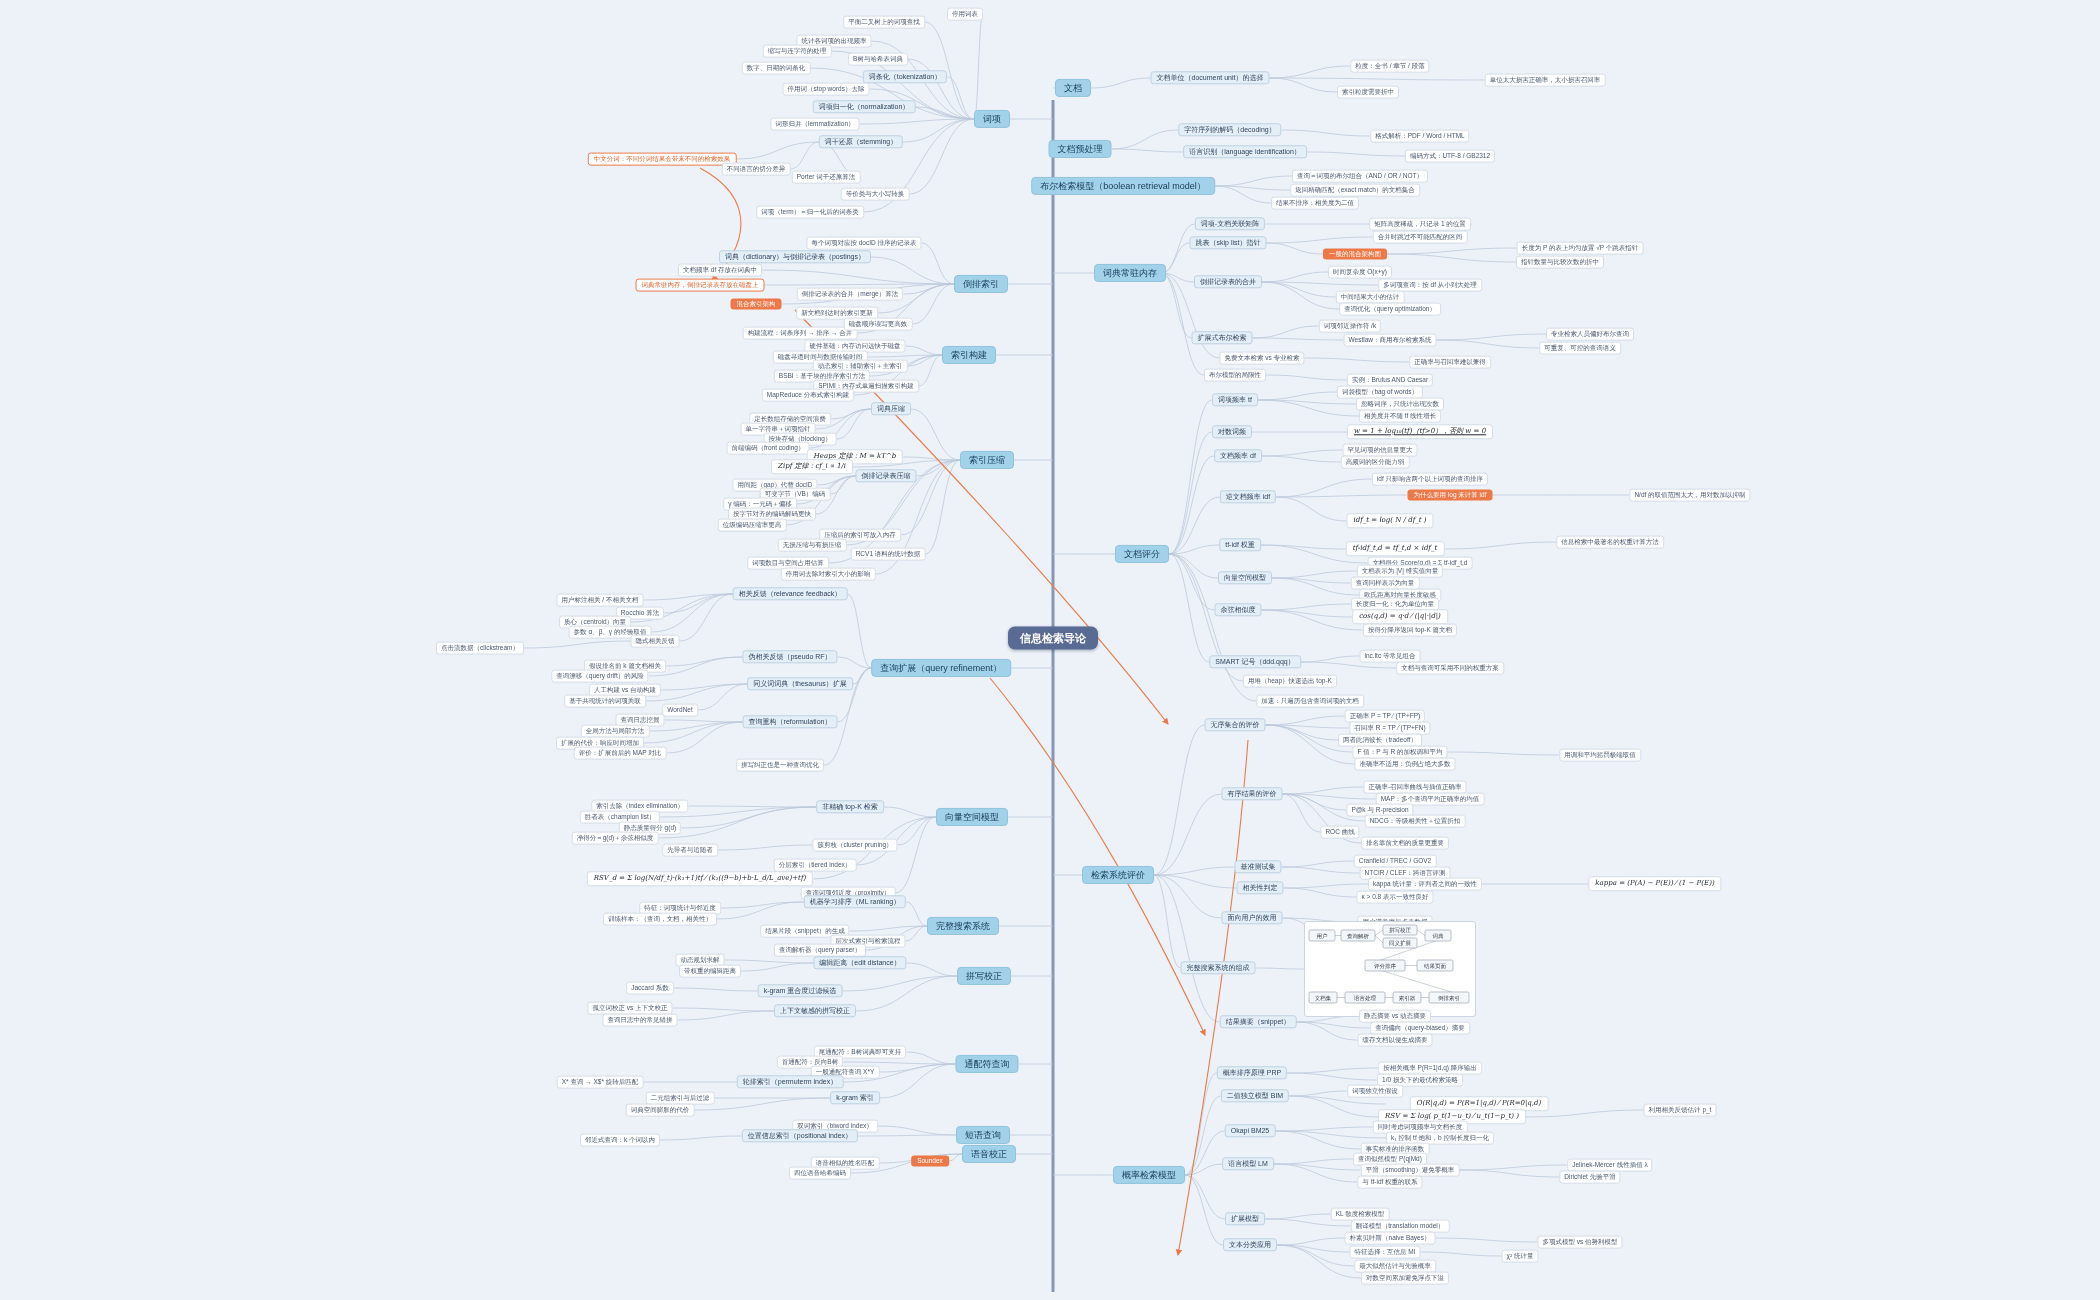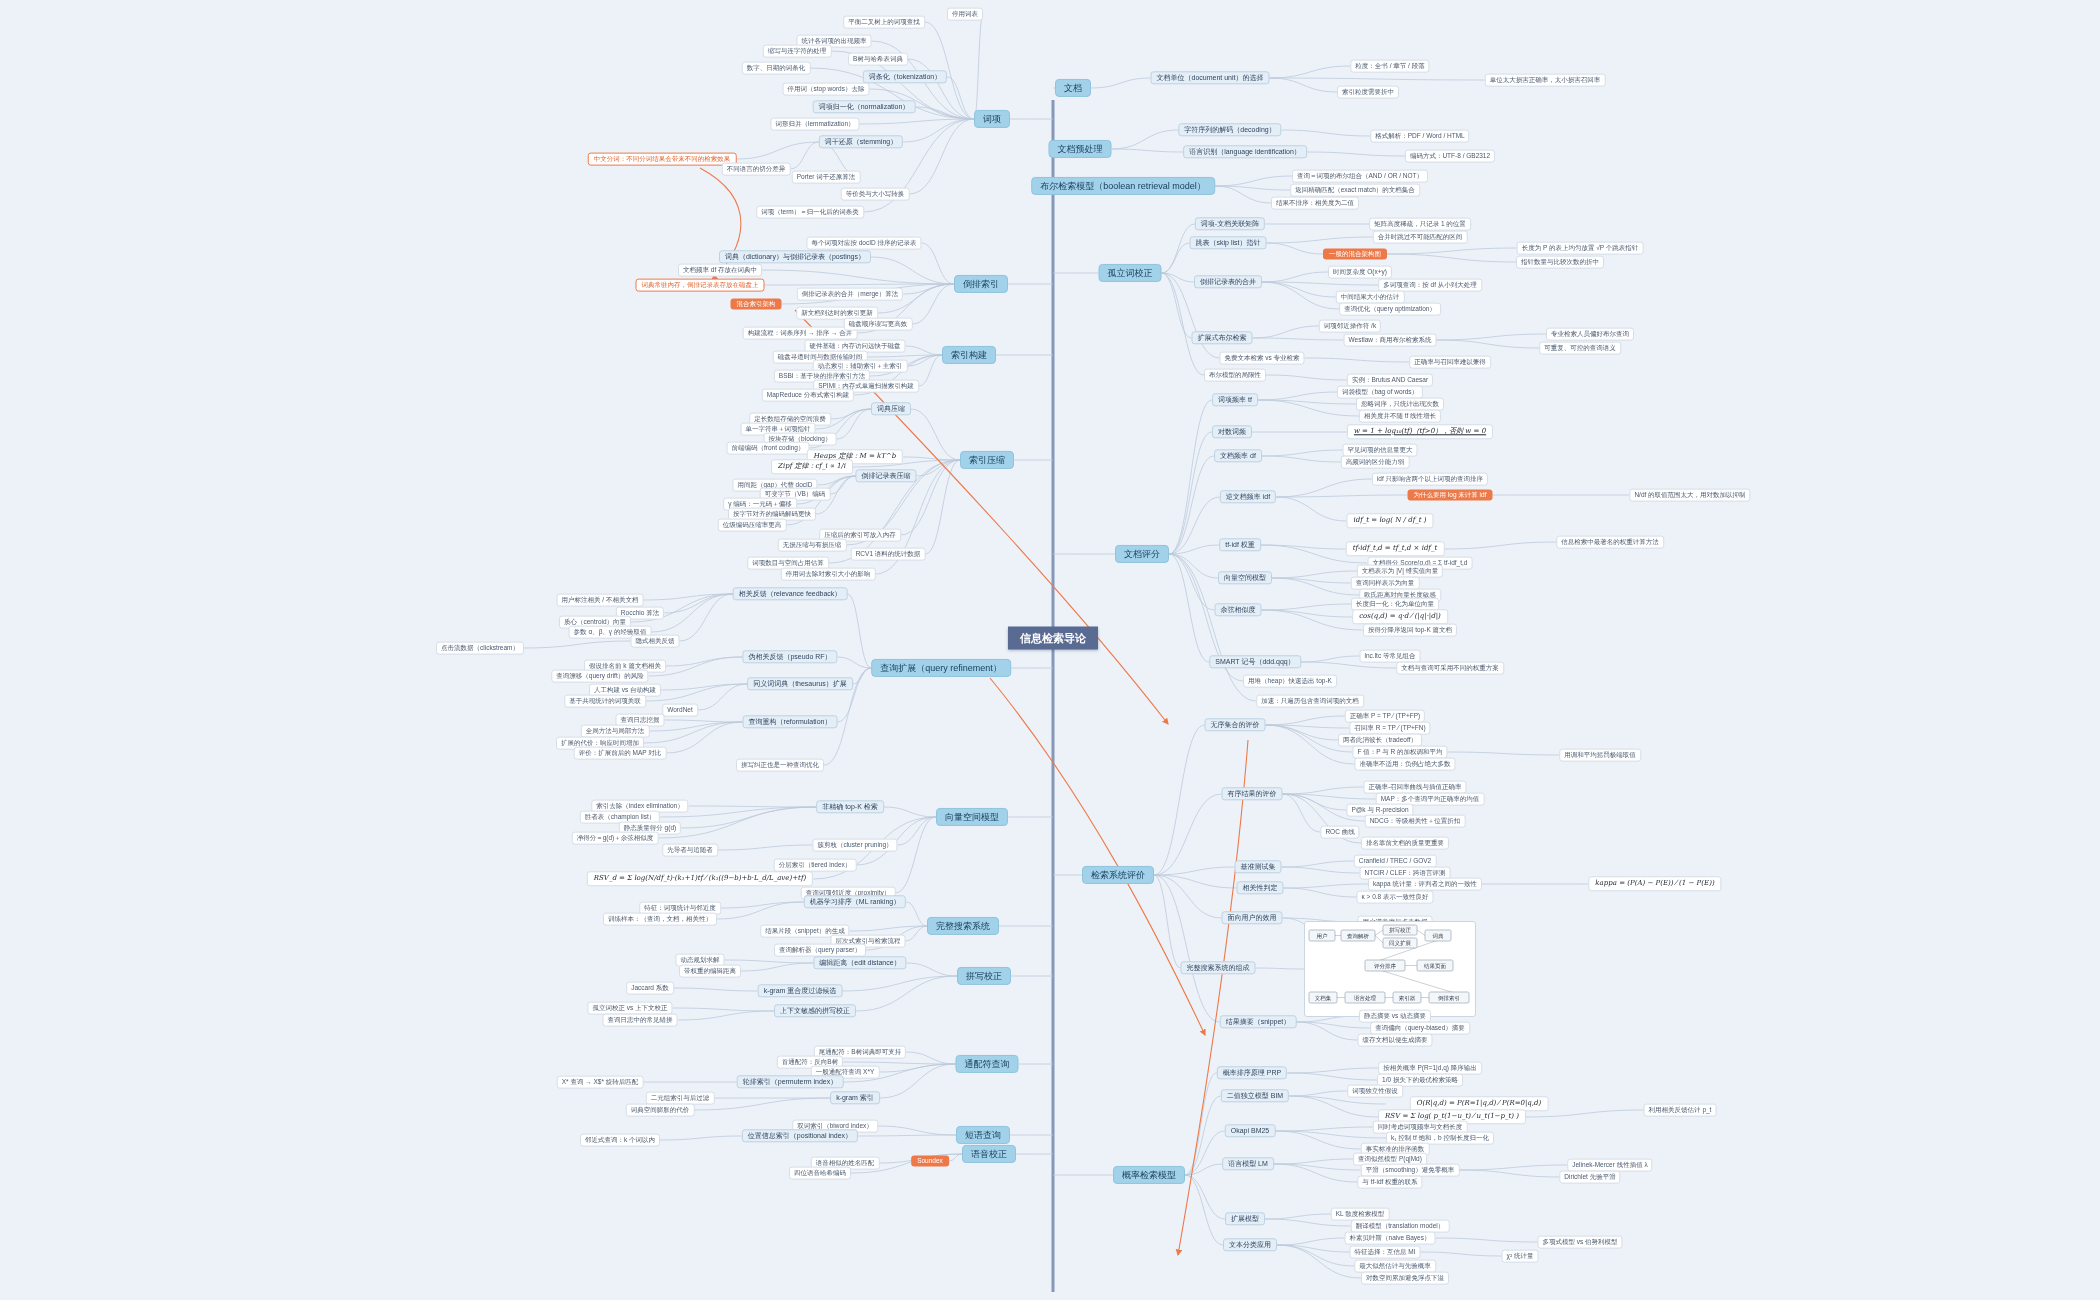--- a/index.html
+++ b/index.html
@@ -8,21 +8,21 @@
   #mindmap{position:relative;width:2100px;height:1300px}
   #edge-layer{position:absolute;left:0;top:0;z-index:1}
   .node{position:absolute;transform:translate(-50%,-50%);white-space:nowrap;z-index:2;border-radius:3px;line-height:1.35;cursor:default}
   .s-leaf{font-size:6.5px;color:#48586e;background:#ffffff;border:1px solid #d4dde8;padding:1px 4px}
   .s-sub{font-size:7px;color:#31455e;background:#e4eef7;border:1px solid #bdd1e2;padding:1px 5px}
   .s-topic{font-size:9px;color:#173c5c;background:#a2d2ea;border:1px solid #8fc3de;padding:2px 8px;border-radius:4px}
   .s-orange{font-size:6.5px;color:#ffffff;background:#ee7948;padding:1px 6px;border-radius:3px}
   .s-oout{font-size:6.5px;color:#e0642f;background:#ffffff;border:1px solid #ee7948;padding:1px 5px}
   .s-formula{font-family:"DejaVu Serif","Liberation Serif",serif;font-style:italic;font-size:7px;color:#222833;background:#ffffff;border:1px solid #d4dde8;padding:2px 6px}
   .s-fc{width:172px;height:96px;background:#ffffff;border:1px solid #ccd6e3;padding:0}
-  #root-node{position:absolute;left:1053px;top:638px;transform:translate(-50%,-50%);z-index:3;background:#5a6b93;color:#fff;font-size:11px;font-weight:bold;padding:4px 12px;border-radius:0;box-shadow:0 1px 3px rgba(40,60,90,.35)}
+  #root-node{position:absolute;left:1053px;top:638px;transform:translate(-50%,-50%);z-index:3;background:#5a6b93;color:#fff;font-size:11px;font-weight:bold;padding:4px 12px;border-radius:7px;box-shadow:0 1px 3px rgba(40,60,90,.35)}
 </style>
 </head>
 <body>
 
 <div id="mindmap">
   <svg id="edge-layer" width="2100" height="1300">
     <defs>
       <marker id="rel-arrow" markerWidth="7" markerHeight="7" refX="5" refY="3" orient="auto">
         <path d="M0,0 L6,3 L0,6 z" fill="#ee7948"></path>
       </marker>
@@ -287,21 +287,21 @@
     <div class="node s-topic" style="left: 941px; top: 668px;">查询扩展（query refinement）</div>
     <div class="node s-topic" style="left: 972px; top: 817px;">向量空间模型</div>
     <div class="node s-topic" style="left: 963px; top: 926px;">完整搜索系统</div>
     <div class="node s-topic" style="left: 984px; top: 976px;">拼写校正</div>
     <div class="node s-topic" style="left: 987px; top: 1064px;">通配符查询</div>
     <div class="node s-topic" style="left: 983px; top: 1135px;">短语查询</div>
     <div class="node s-topic" style="left: 989px; top: 1154px;">语音校正</div>
     <div class="node s-topic" style="left: 1073px; top: 88px;">文档</div>
     <div class="node s-topic" style="left: 1080px; top: 149px;">文档预处理</div>
     <div class="node s-topic" style="left: 1123px; top: 186px;">布尔检索模型（boolean retrieval model）</div>
-    <div class="node s-topic" style="left: 1130px; top: 273px;">孤立词校正</div>
+    <div class="node s-topic" style="left: 1130px; top: 273px;">词典常驻内存</div>
     <div class="node s-topic" style="left: 1142px; top: 554px;">文档评分</div>
     <div class="node s-topic" style="left: 1118px; top: 875px;">检索系统评价</div>
     <div class="node s-topic" style="left: 1149px; top: 1175px;">概率检索模型</div>
     <div class="node s-leaf" style="left: 965px; top: 14px;">停用词表</div>
     <div class="node s-leaf" style="left: 884px; top: 22px;">平衡二叉树上的词项查找</div>
     <div class="node s-leaf" style="left: 834px; top: 41px;">统计各词项的出现频率</div>
     <div class="node s-leaf" style="left: 878px; top: 59px;">B树与哈希表词典</div>
     <div class="node s-sub" style="left: 905px; top: 77px;">词条化（tokenization）</div>
     <div class="node s-leaf" style="left: 826px; top: 89px;">停用词（stop words）去除</div>
     <div class="node s-sub" style="left: 864px; top: 107px;">词项归一化（normalization）</div>

